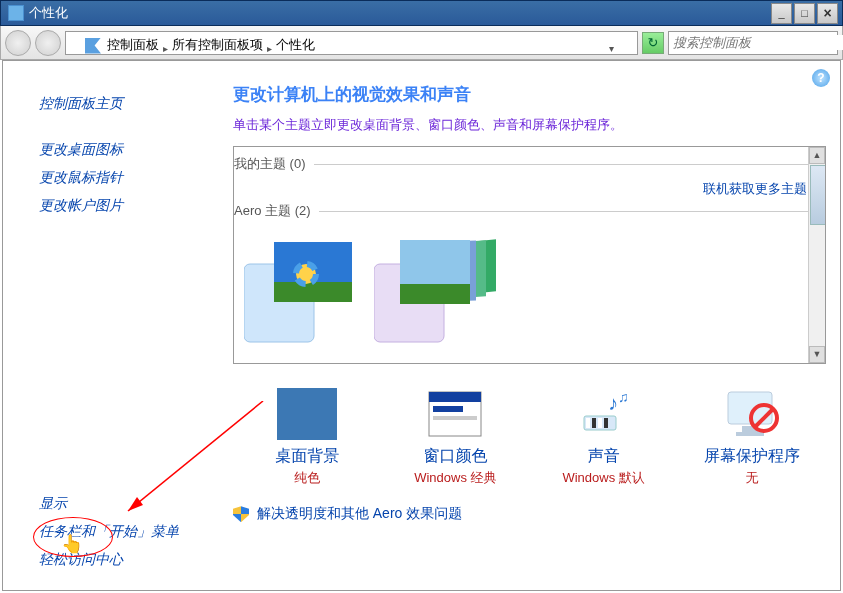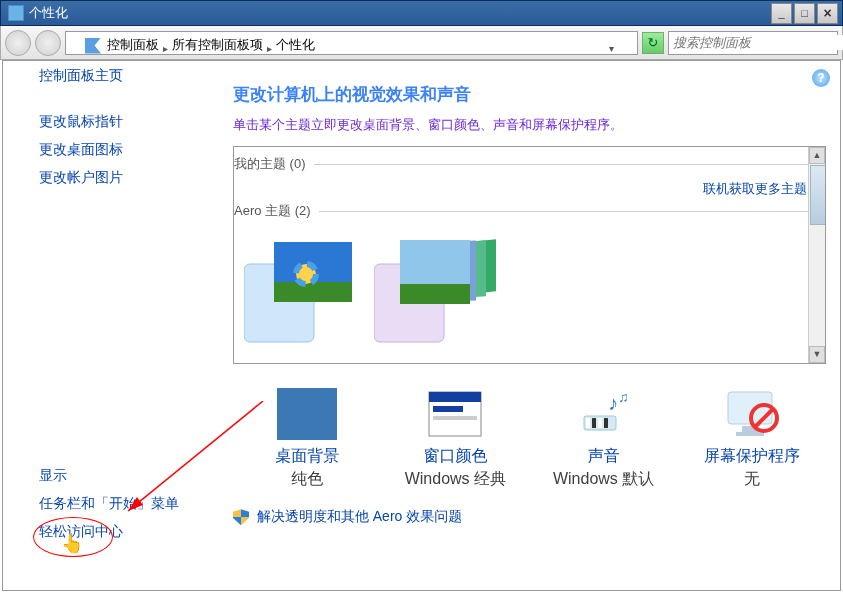--- a/index.html
+++ b/index.html
@@ -21,21 +21,21 @@
   .crumb-sep{ margin:0 4px; color:#555; font-size:10px;}
   .dropdown-arrow{ margin-left:auto; font-size:10px; color:#555; padding:0 4px; cursor:pointer;}
   .refresh{ width:22px;height:22px;border:1px solid #7a7; background:linear-gradient(#9e9,#6c6); display:flex;align-items:center;justify-content:center; font-size:13px; color:#063; cursor:pointer;}
   .searchbox{ width:170px; height:24px; border:1px solid #999; background:#fff; display:flex; align-items:center;}
   .searchbox input{ flex:1; border:none; outline:none; font-size:13px; padding:0 4px; color:#888; font-style:italic;}
 
   
   .client { position:absolute; top:60px; bottom:2px; left:2px; right:2px; border:1px solid #999; background:#fff; display:flex;}
   .client::after{  content:""; position:absolute; right:-2px; top:0; bottom:0; width:0; }
 
-  .sidebar { width:220px; padding:6px 10px 10px 36px; font-size:14px;}
+  .sidebar { width:220px; padding:34px 10px 10px 36px; font-size:14px;font-style:italic;}
   .sidebar a { color:#0645ad; text-decoration:none; display:block; margin-bottom:10px; cursor:pointer;}
   .sidebar .section2 { margin-top:280px;}
   .sidebar .heading{ color:#333; font-size:14px; margin-bottom:8px;}
 
   .main { flex:1; padding:22px 14px 10px 10px; position:relative;}
   h1.maintitle{ font-size:17px; color:#3b82f6; font-weight:bold; margin-bottom:10px;}
   .subtitle{ font-size:13px; color:#6d28d9; margin-bottom:12px;}
   .themes{ border:1px solid #999; height:218px; position:relative; padding:8px 0; overflow:hidden;}
   .themes .scrollbar{ position:absolute; right:0; top:0; bottom:0; width:17px; background:#f0f0f0; border-left:1px solid #ccc;}
   .themes .scrollbar .arrow{ height:17px; background:#e0e0e0; border:1px solid #bbb; font-size:9px; text-align:center; line-height:15px; color:#555;}
@@ -45,21 +45,21 @@
   .groupline .rule{ flex:1; height:1px; background:#ccc;}
   .moretheme{ text-align:right; margin:6px 18px 4px 0;}
   .moretheme a{ color:#0645ad; font-size:13px; text-decoration:none; cursor:pointer;}
   .thumbs{ display:flex; gap:20px; padding:10px 0 0 10px;}
   .thumb{ width:110px; height:110px; position:relative;}
 
   .bottomrow{ display:flex; justify-content:space-around; margin-top:24px; text-align:center;}
   .bitem{ width:120px; cursor:pointer;}
   .bitem .imgbox{ width:60px; height:52px; margin:0 auto 6px auto; position:relative;}
   .bitem .lbl1{ color:#0645ad; font-size:16px; margin-bottom:2px;}
-  .bitem .lbl2{ color:#404040; font-size:16px;}
+  .bitem .lbl2{ color:#b91c1c; font-size:13px;}
   .shieldline{ margin-top:18px; font-size:14px;}
   .shieldline a{ color:#0645ad; text-decoration:none;}
   .shield{ display:inline-block; width:16px; height:16px; vertical-align:middle; margin-right:4px;
     background:conic-gradient(#2a7de1 0 90deg,#f6c33c 90deg 180deg,#2a7de1 180deg 270deg,#f6c33c 270deg 360deg);
     clip-path: polygon(50% 0,100% 15%,100% 55%,50% 100%,0 55%,0 15%);
   }
   .help{ position:absolute; top:8px; right:10px; width:18px; height:18px; border-radius:50%; background:radial-gradient(#bfe3ff,#4aa0e8); color:#fff; font-size:12px; font-weight:bold; text-align:center; line-height:18px; cursor:pointer;}
 
   
   .anno-arrow{ position:absolute; left:90px; top:340px; width:175px; height:116px; pointer-events:none;}
@@ -97,22 +97,22 @@
 
   </div>
 </div>
 
 <div class="client">
   <div class="help">?</div>
 
   <div class="sidebar">
     <a>控制面板主页</a>
     <div style="height:18px"></div>
+    <a>更改桌面图标</a>
     <a>更改鼠标指针</a>
-    <a>更改桌面图标</a>
     <a>更改帐户图片</a>
 
     <div class="section2">
       <a>显示</a>
       <a>任务栏和「开始」菜单</a>
       <a>轻松访问中心</a>
     </div>
   </div>
 
   <div class="main">

